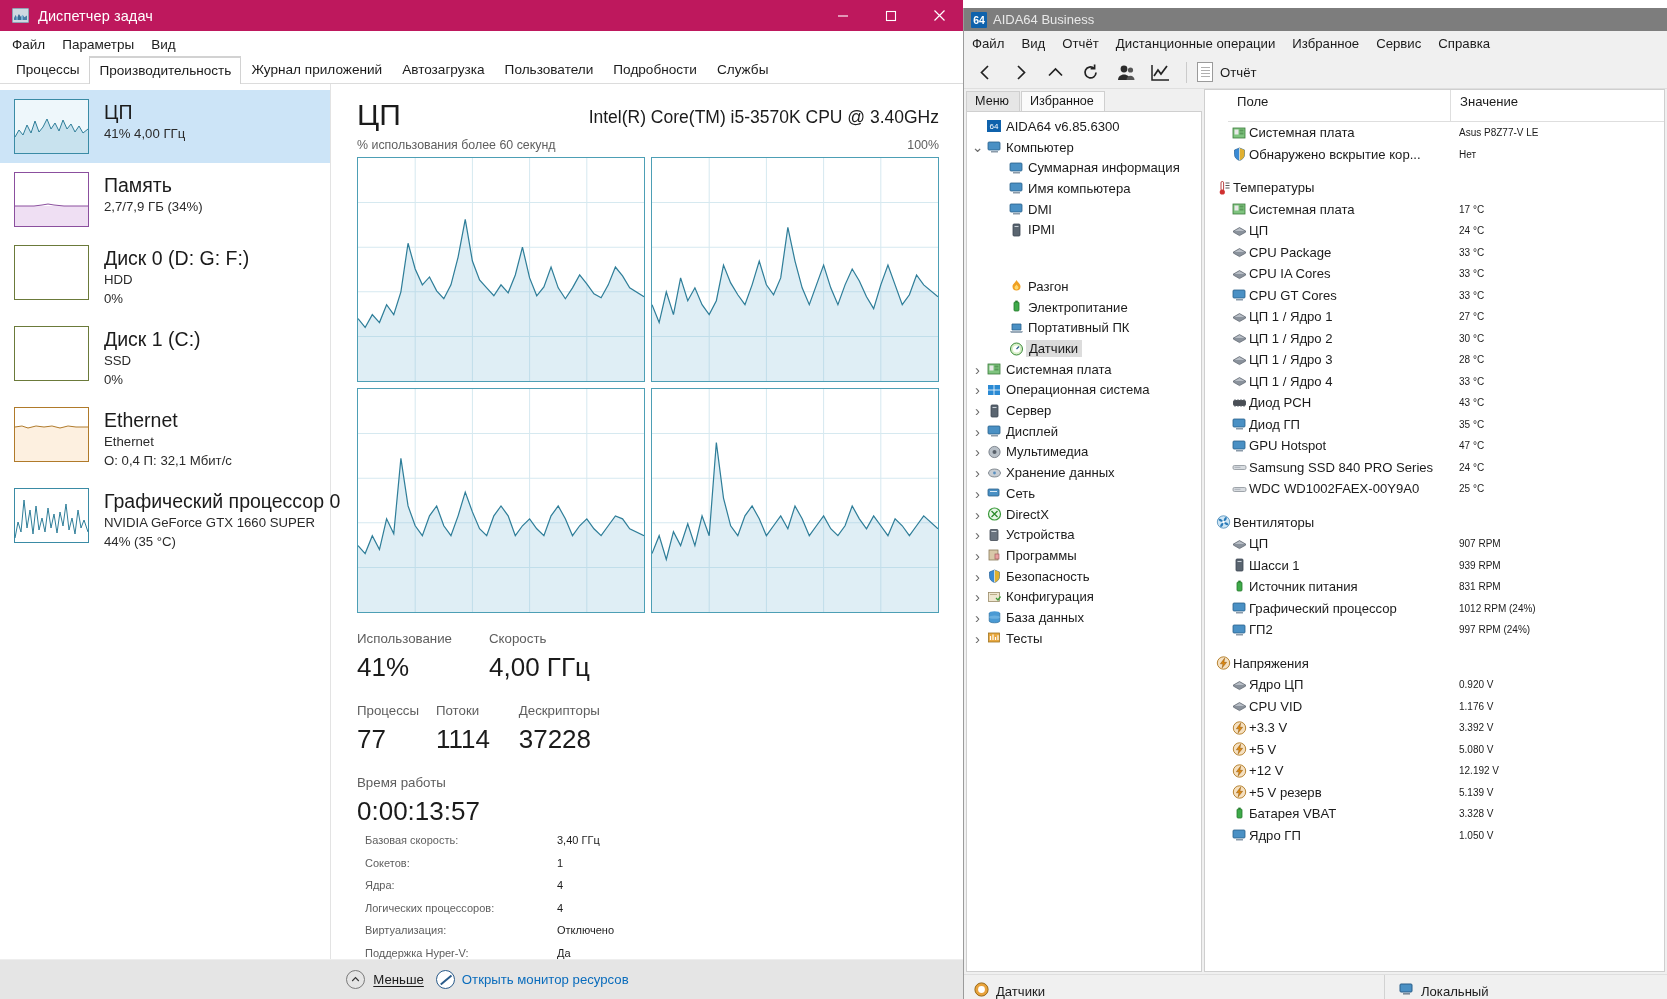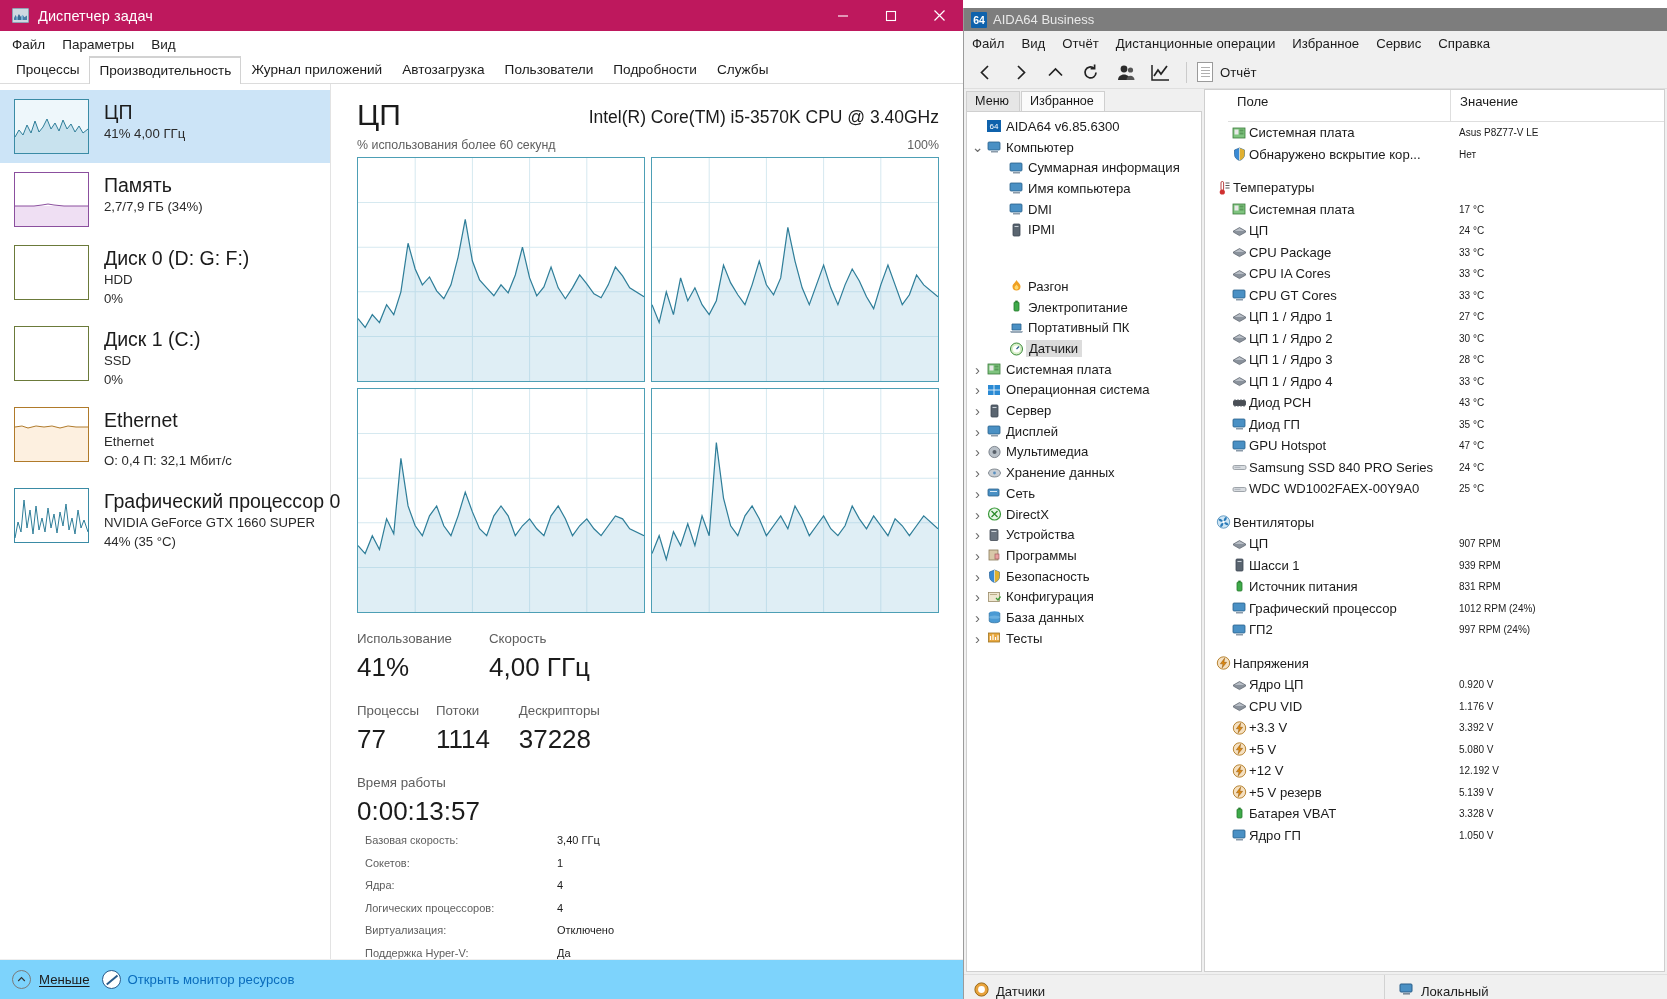--- a/index.html
+++ b/index.html
@@ -100,21 +100,21 @@
   .tm-g1 { width: 132px; } .tm-g2 { width: 126px; }
   .tm-g3 { width: 82px; } .tm-g4 { width: 86px; } .tm-g5 { width: 100px; }
   .tm-specs { margin-left: 8px; }
   .spec-row { display: flex; font-size: 11px; line-height: 22.6px; }
   .spec-k { width: 192px; color: #5e5e5e; }
   .spec-v { color: #1b1b1b; }
 
   .tm-footer {
     position: absolute; left: 0; bottom: 0; width: 963px; height: 40px;
     display: flex; align-items: center; padding-left: 12px; gap: 12px;
-    background: #7dd3fc; border-top: 1px solid #eee;
+    background: #e5e5e5; border-top: 1px solid #eee; justify-content: center;
   }
   .tm-less { display: flex; align-items: center; gap: 8px; font-size: 13.2px; color: #1b1b1b; }
   .circ-icon {
     width: 19px; height: 19px; border-radius: 50%; border: 1px solid #7a7a7a;
     display: flex; align-items: center; justify-content: center; color: #333;
   }
   .tm-resmon { display: flex; align-items: center; gap: 7px; font-size: 13.2px; color: #0a6cbc; }
   .resmon-ic {
     width: 19px; height: 19px; border-radius: 50%; border: 1.5px solid #2a5b8a;
     position: relative; background: #fff;

